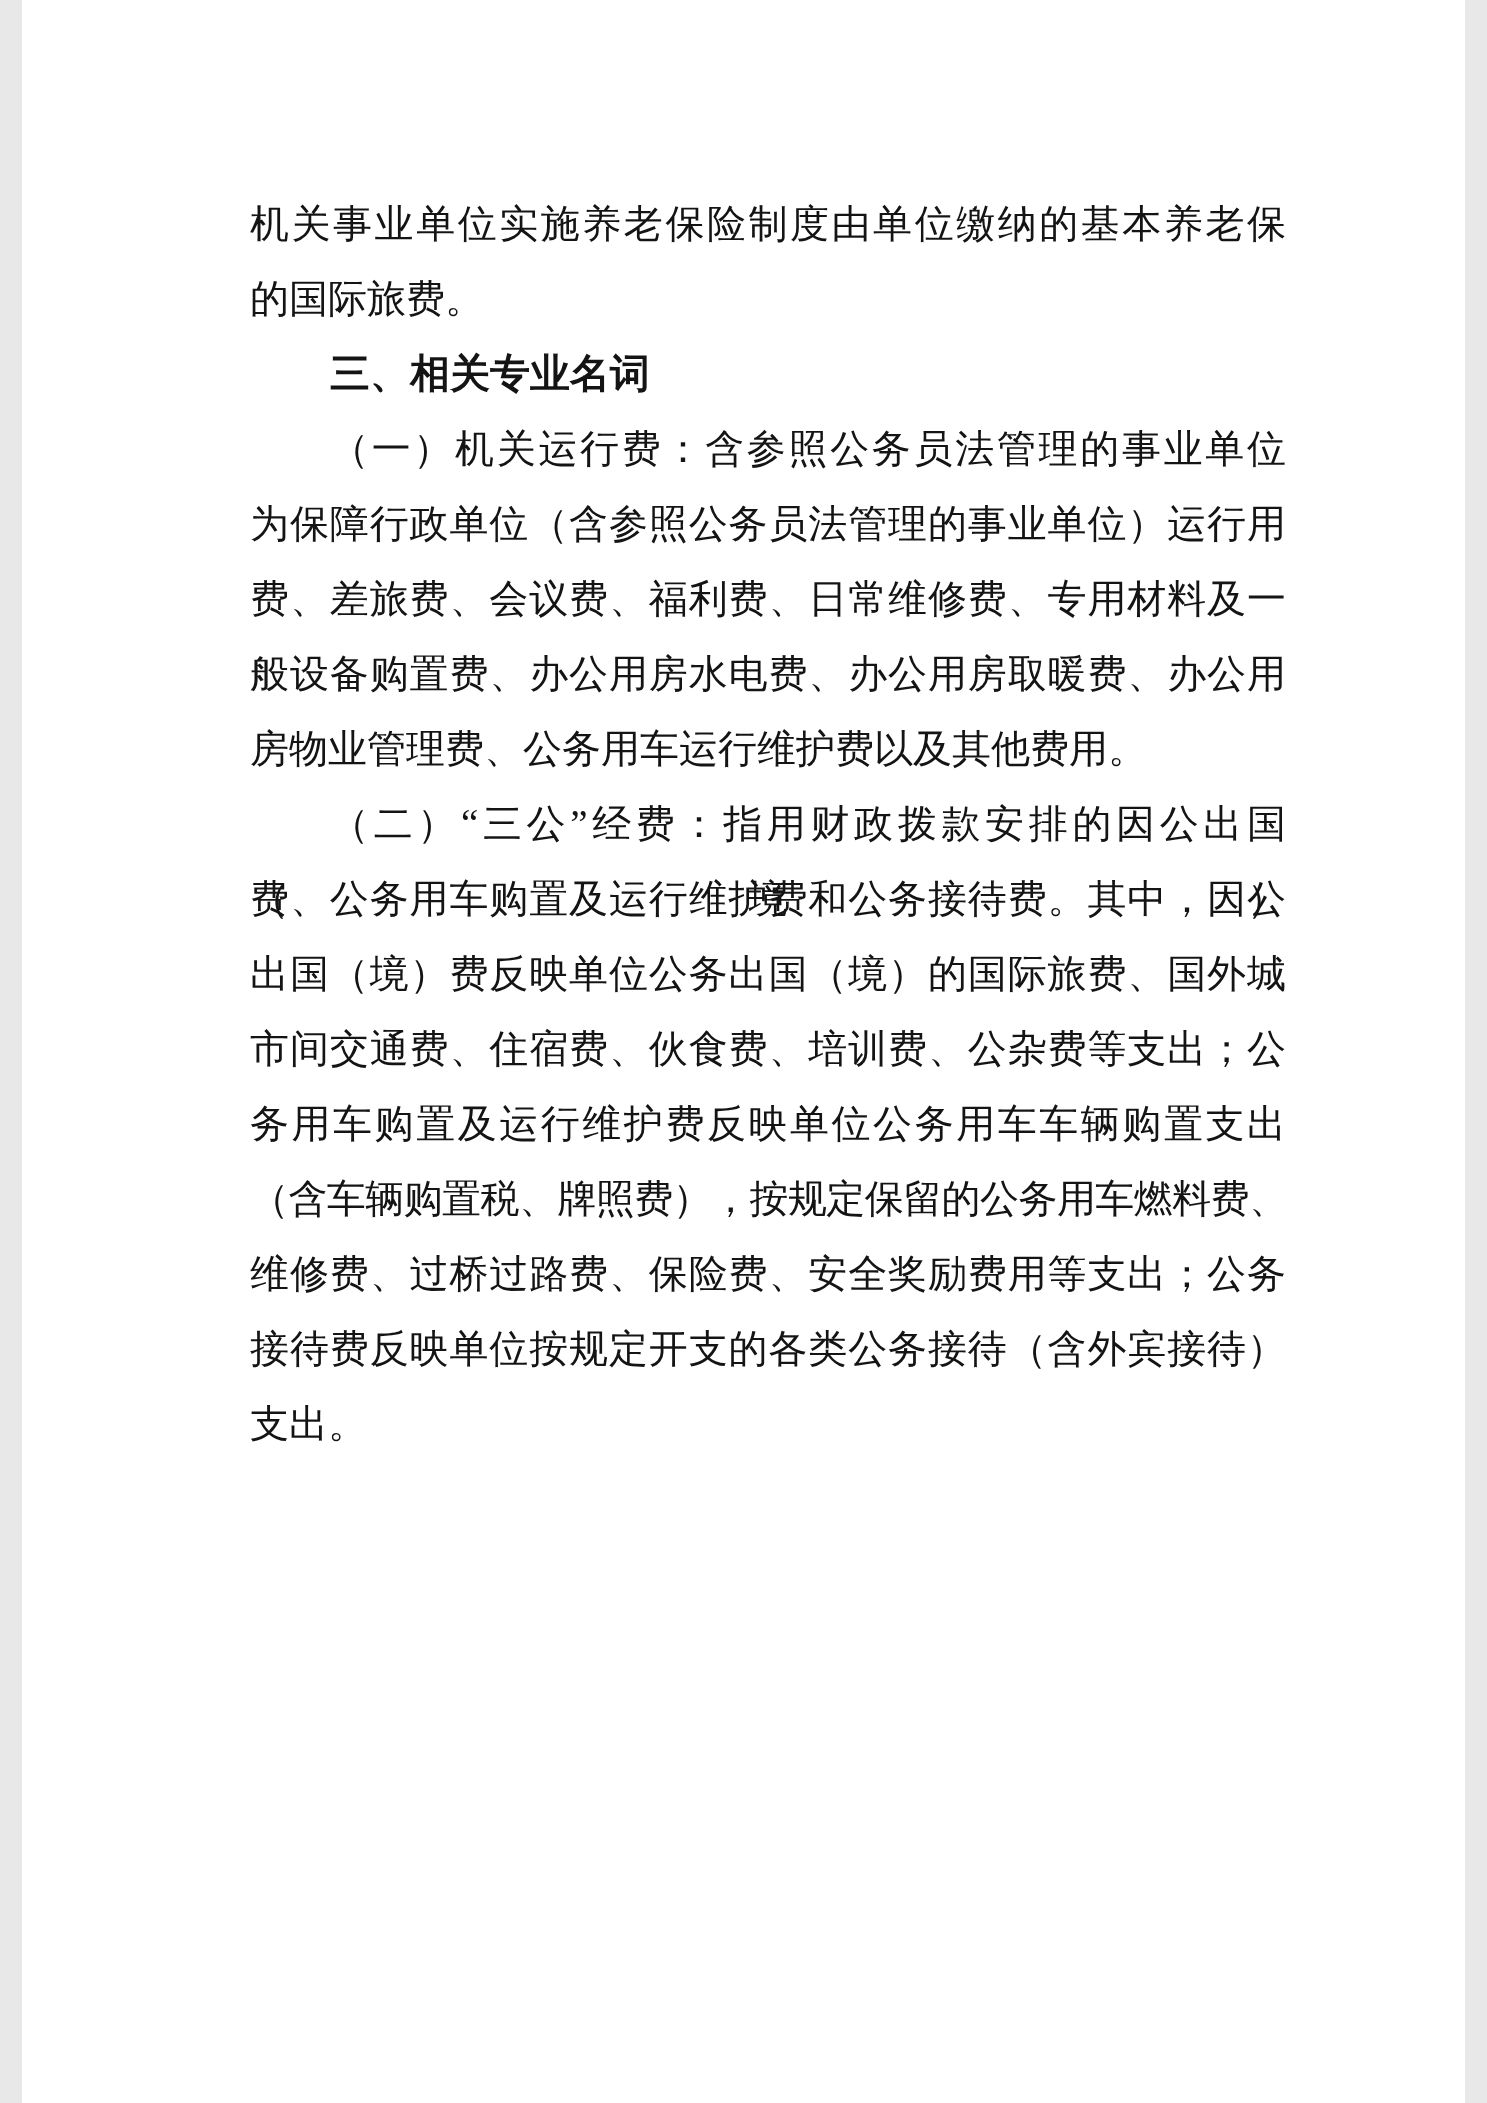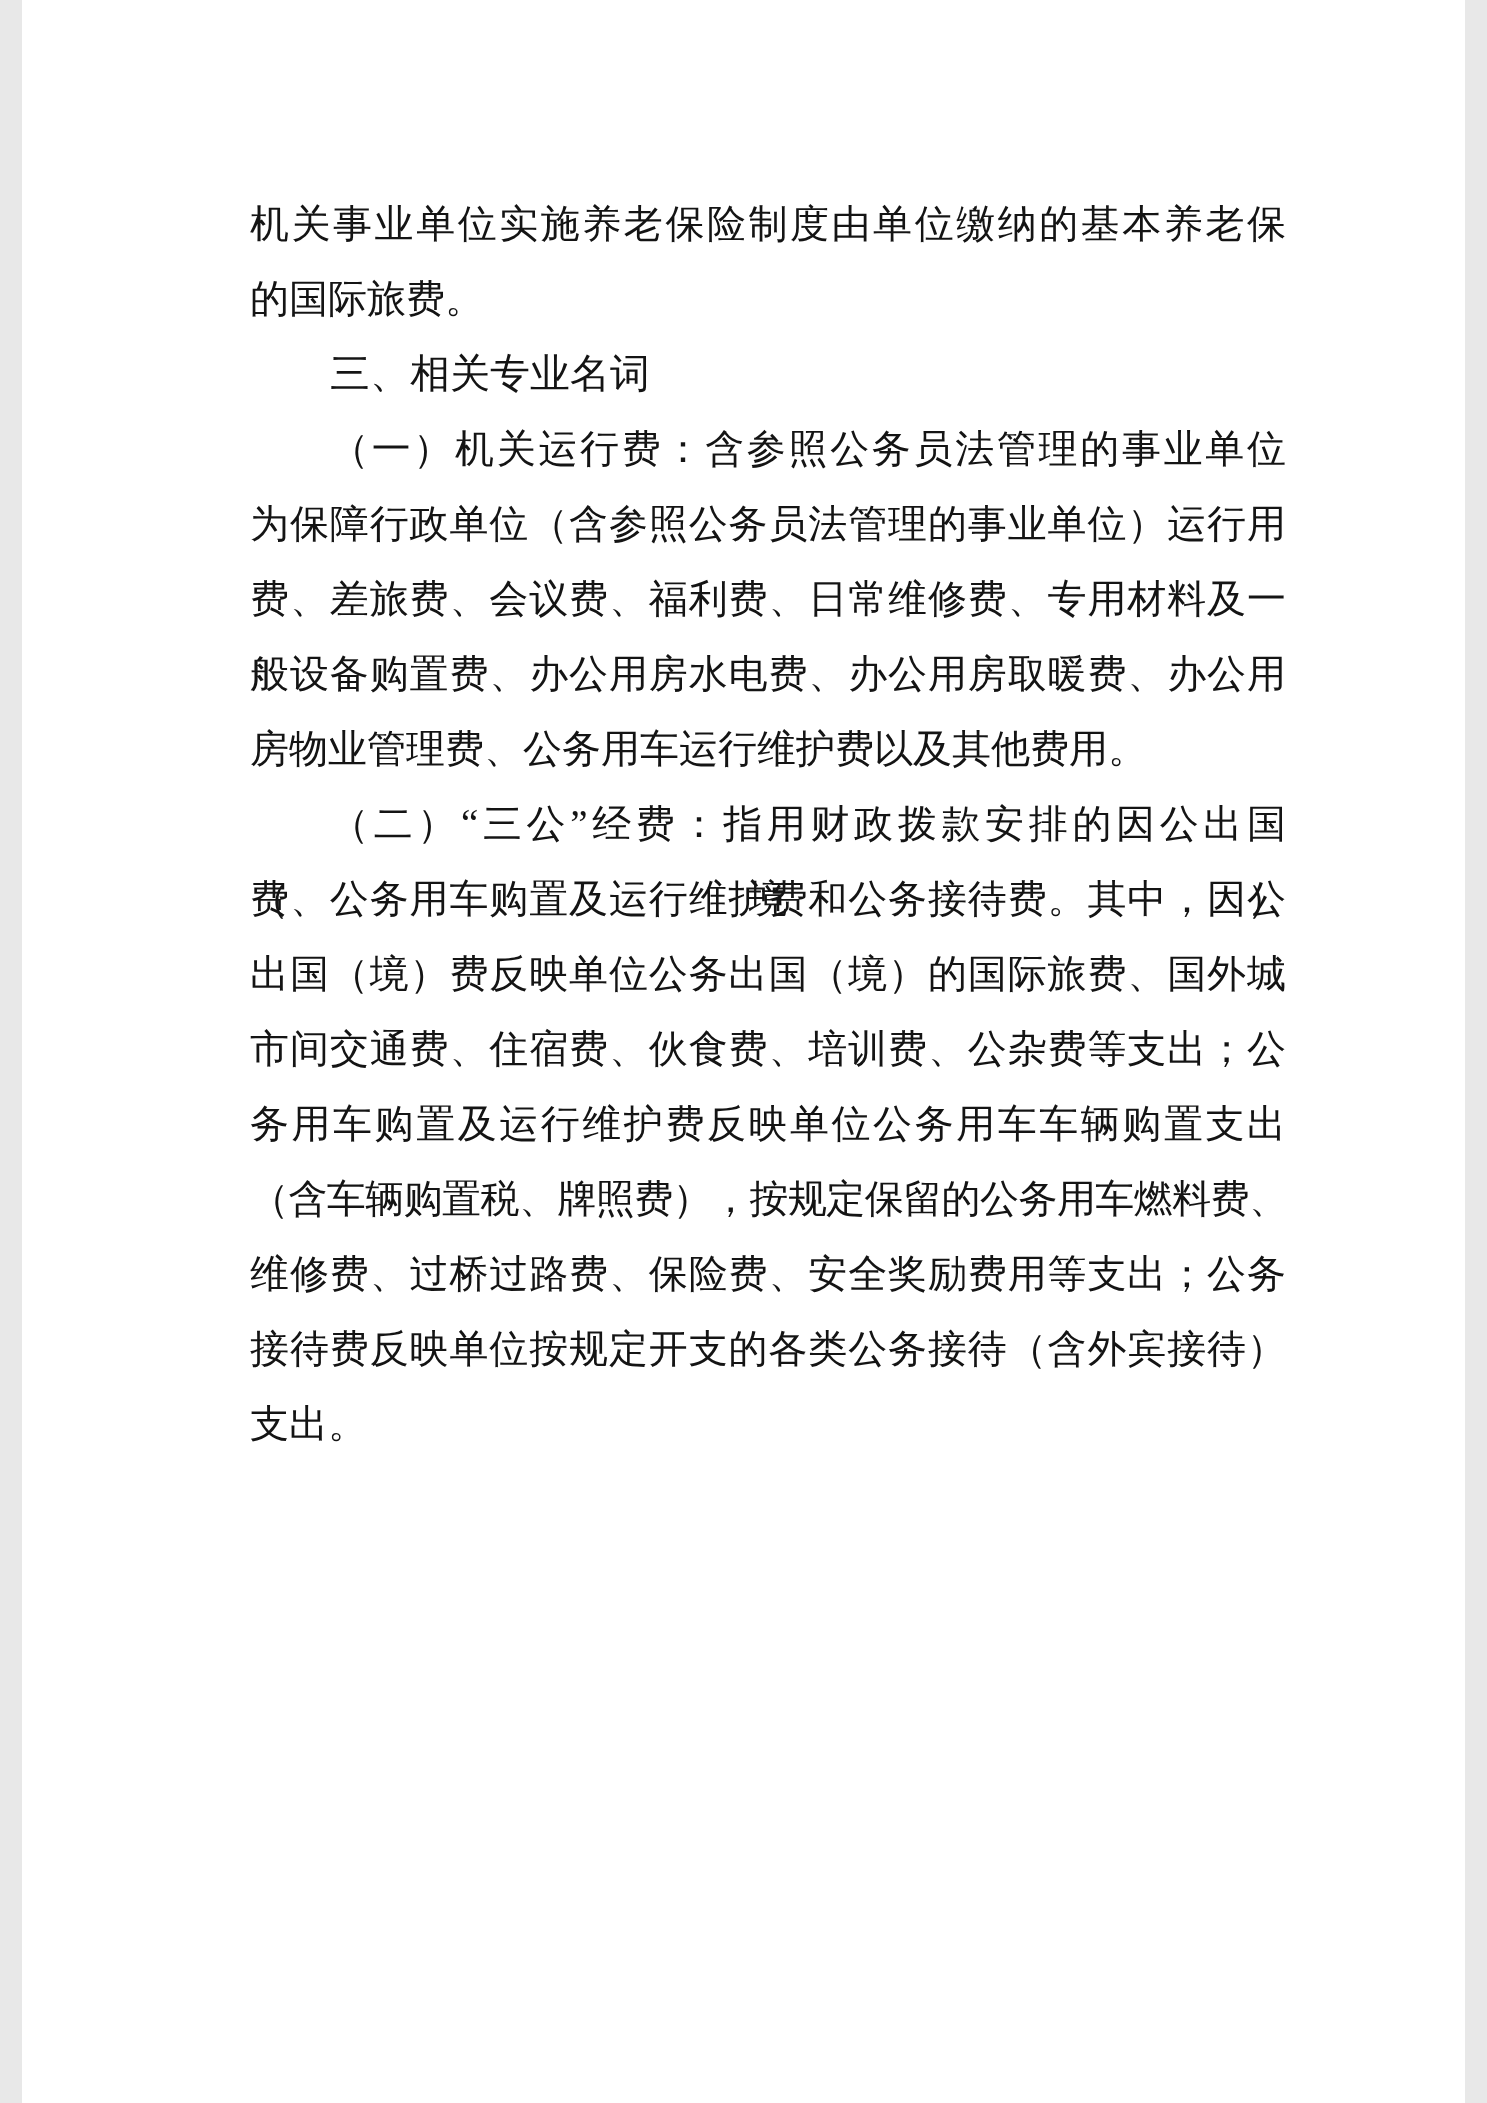--- a/index.html
+++ b/index.html
@@ -34,21 +34,21 @@
     text-align-last: justify;
     text-justify: inter-character;
   }
   
   .indent {
     text-indent: 80px;
   }
   
   .heading {
     font-family: "Liberation Sans", "DejaVu Sans", sans-serif;
-    font-weight: 400;
+    font-weight: 700;
     font-size: 40px;
   }
   
   .tight {
     letter-spacing: -2px;
   }
 </style>
 </head>
 <body>
 

